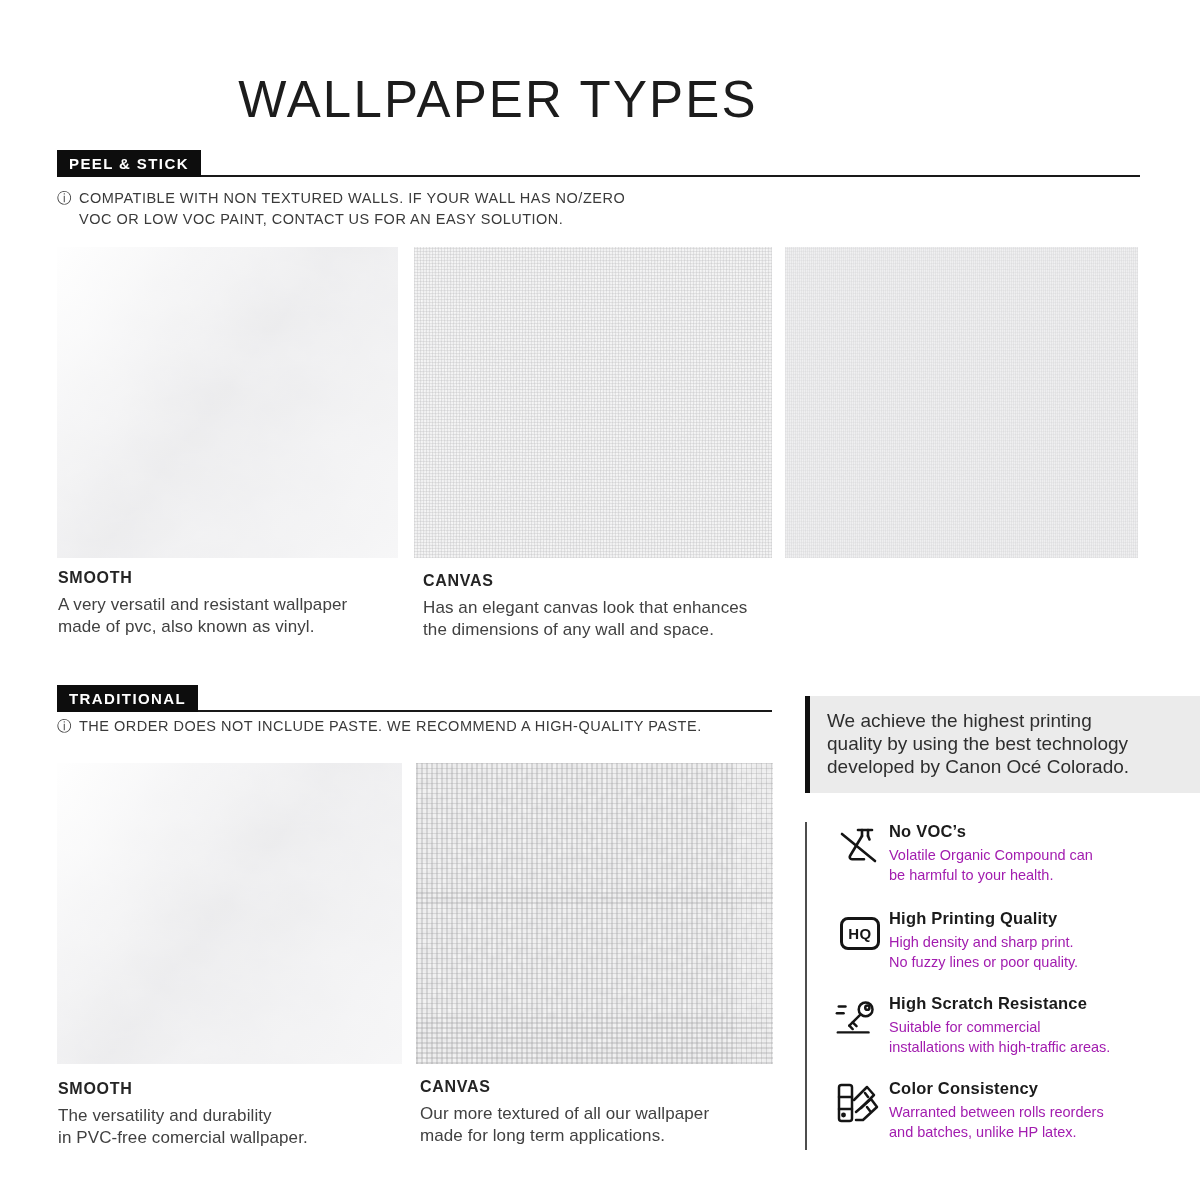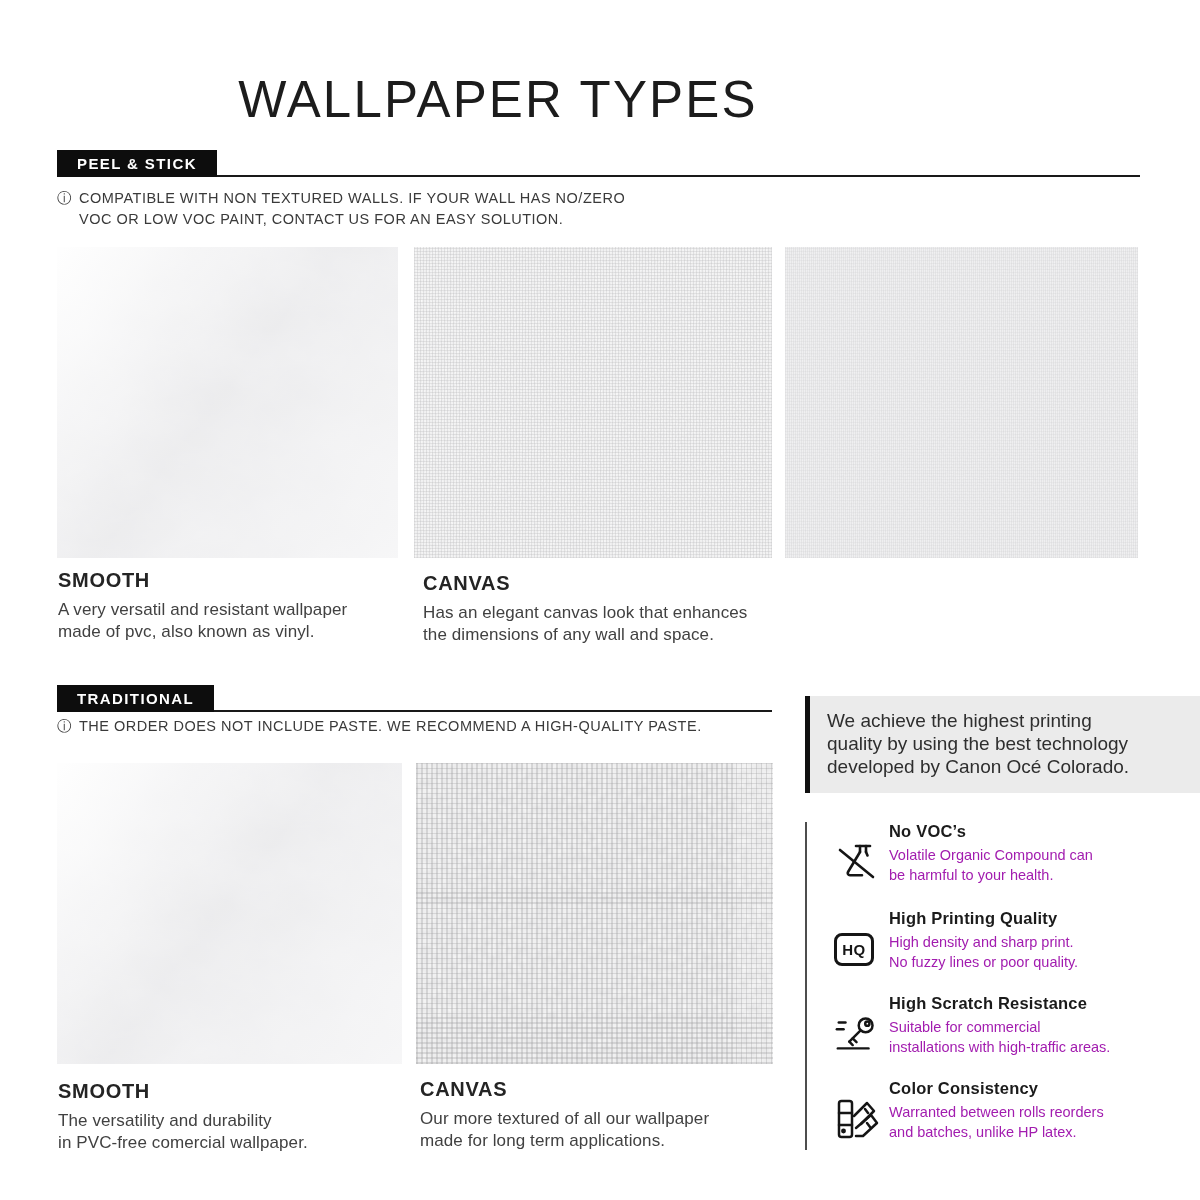--- a/index.html
+++ b/index.html
@@ -4,21 +4,21 @@
 <style>
   * { margin:0; padding:0; box-sizing:border-box; }
   html,body { background:#ffffff; }
   body { width:1200px; height:1200px; font-family:"Liberation Sans", sans-serif; color:#1e1e1e; }
   .page { position:relative; width:1200px; height:1200px; overflow:hidden; background:#fff;margin-top:24px; }
 
   .title { position:absolute; top:46px; left:0; width:996px; text-align:center;
            font-size:51px; font-weight:500; letter-spacing:2.2px; color:#1c1c1c; }
 
   .badge { position:absolute; height:27px; line-height:27px; background:#0d0d0d; color:#ffffff;
-           font-size:15px; font-weight:700; letter-spacing:1.4px; padding:0 20px; z-index:2; }
+           font-size:15px; font-weight:700; letter-spacing:1.4px; padding:0 12px; z-index:2; }
   .badge-peel { left:57px; top:126px; }
   .badge-trad { left:57px; top:661px; }
   .rule { position:absolute; height:2px; background:#191919; }
   .rule-peel { left:57px; top:151px; width:1083px; }
   .rule-trad { left:57px; top:686px; width:715px; }
 
   .note { position:absolute; display:flex; gap:7px; font-size:14.5px; letter-spacing:0.5px;
           color:#3a3a3a; line-height:21px; }
   .note-peel { left:57px; top:164px; }
   .note-trad { left:57px; top:692px; }
@@ -44,34 +44,34 @@
   .weave-rough { background-image:
       repeating-linear-gradient(90deg, rgba(158,158,160,0.32) 0 1.5px, rgba(255,255,255,0) 1.5px 5px),
       repeating-linear-gradient(0deg,  rgba(158,158,160,0.30) 0 1.5px, rgba(255,255,255,0) 1.5px 5px); }
 
   .sw-label { position:absolute; }
   .lb-p1 { left:58px;  top:545px; }
   .lb-p2 { left:423px; top:548px; }
   .lb-p3 { left:788px; top:544px; }
   .lb-t1 { left:58px;  top:1056px; }
   .lb-t2 { left:420px; top:1054px; }
-  .sw-name { font-size:20px; font-weight:700; letter-spacing:0.7px; color:#242424; }
+  .sw-name { font-size:16px; font-weight:700; letter-spacing:0.7px; color:#242424; }
   .sw-desc { margin-top:7px; font-size:17px; line-height:22px; color:#414141;
              letter-spacing:0.1px; white-space:pre-line; }
 
   .quote { position:absolute; left:805px; top:672px; width:407px; height:97px;
            background:#ebebeb; border-left:5px solid #101010; padding:13px 10px 0 17px;
            font-size:19px; line-height:23px; color:#2e2e2e; white-space:pre-line; }
 
   .features { position:absolute; left:805px; top:798px; width:337px; height:328px;
               border-left:2px solid #4d4d4d; }
   .feature { position:absolute; left:0; width:100%; }
   .f1 { top:0; } .f2 { top:87px; } .f3 { top:172px; } .f4 { top:257px; }
-  .f-icon { position:absolute; left:27px; top:18px; width:46px; height:44px;
-            display:flex; align-items:center; justify-content:flex-start; }
+  .f-icon { position:absolute; left:27px; top:2px; width:46px; height:44px;
+            display:flex; align-items:center; justify-content:flex-end; }
   .f-text { position:absolute; left:82px; top:0; width:250px; }
   .f-title { font-size:16.5px; font-weight:700; color:#1b1b1b; letter-spacing:0.2px; }
   .f-desc { margin-top:4px; font-size:14.5px; line-height:20px; color:#a21caf; white-space:pre-line; }
   .hq-box { width:40px; height:33px; border:3px solid #151515; border-radius:8px;
             display:flex; align-items:center; justify-content:center;
             font-size:15px; font-weight:700; letter-spacing:0.5px; color:#151515; }
   .icon-svg { display:block; }
 </style>
 </head>
 <body>

